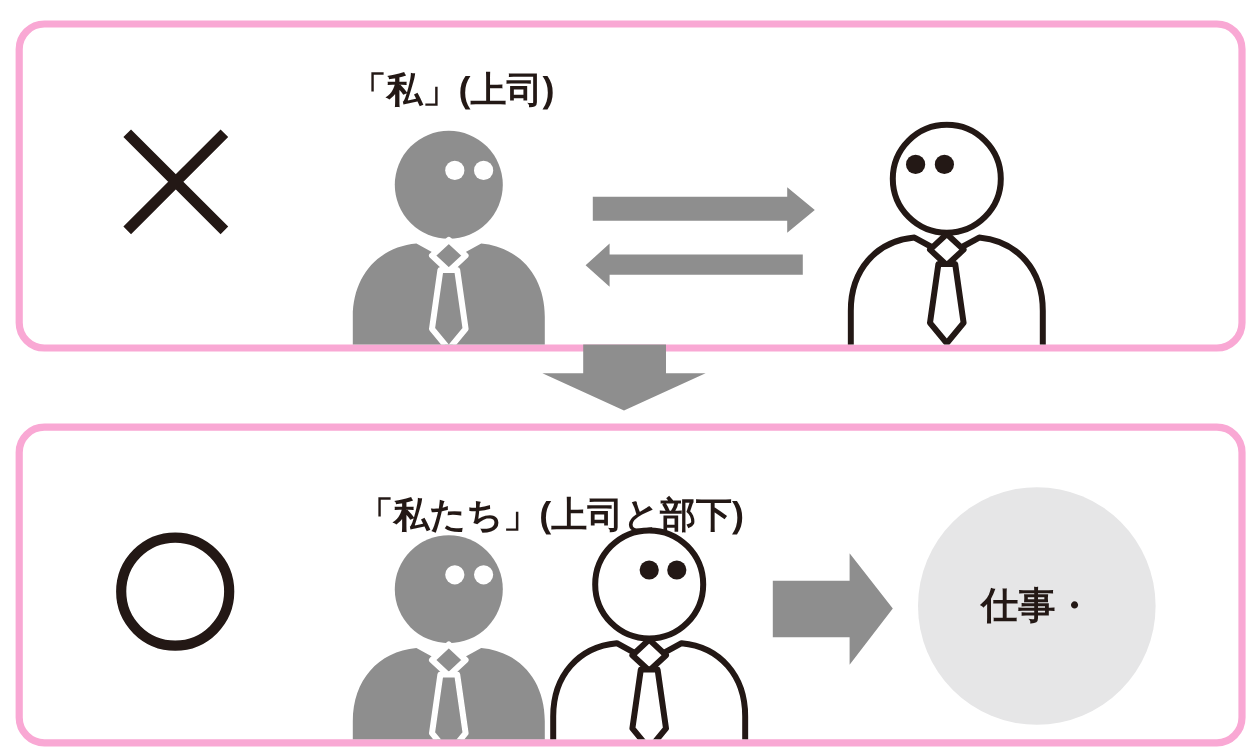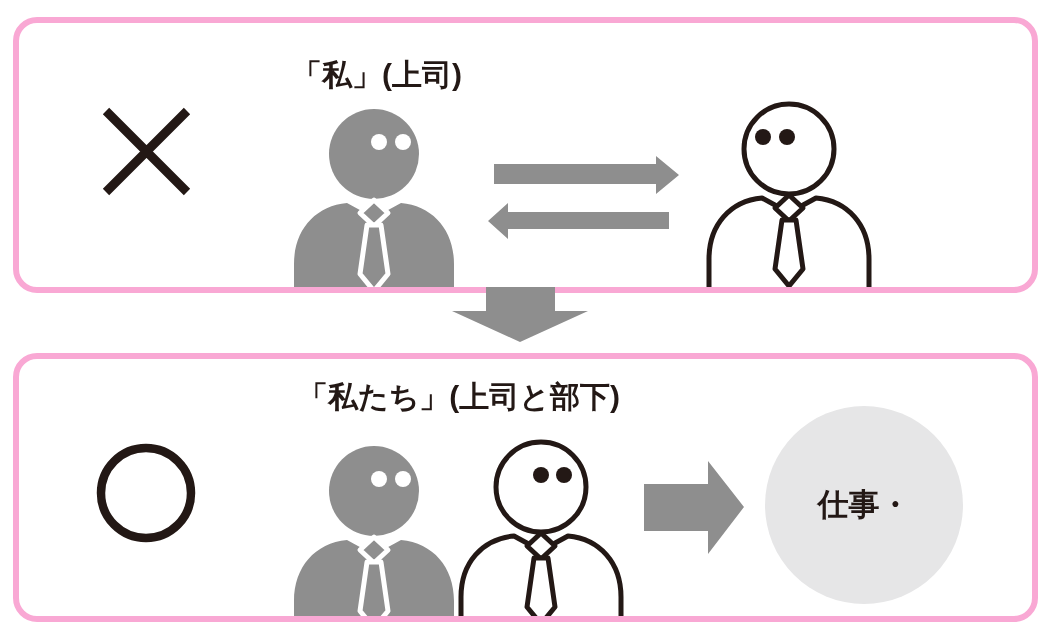--- a/index.html
+++ b/index.html
@@ -74,21 +74,21 @@
   <svg class="down-arrow" width="140" height="62" viewBox="0 0 140 62">
     <polygon class="arrow-fill" points="36,3 105,3 105,27 138,27 70,58 2,27 36,27"></polygon>
   </svg>
 
   <section class="panel panel-bottom">
 
     <svg class="mark-svg" style="left:77px;top:84px;" width="100" height="100" viewBox="0 0 100 100">
       <circle class="stroke-dark" cx="50" cy="50" r="45" stroke-width="8.5"></circle>
     </svg>
 
-    <div class="label" style="left:440px;top:18px;">「私たち」(上司と部下)</div>
+    <div class="label" style="left:440px;top:50px;">「私たち」(上司と部下)</div>
 
     <svg class="person" style="left:272px;top:84px;" width="166" height="190" viewBox="0 0 166 190">
       <circle class="g-fill" cx="83" cy="48" r="45"></circle>
       <circle class="eye-w" cx="88" cy="36" r="8"></circle>
       <circle class="eye-w" cx="112" cy="36" r="8"></circle>
       <path class="g-fill" d="M3,190 L3,158 C3,124 24,100 56,97 L78,109 L88,109 L110,97 C142,100 163,124 163,158 L163,190 Z"></path>
       <path class="tie-g" d="M83,94 L97,107 L83,120 L69,107 Z"></path>
       <path class="tie-g" d="M76,119 L90,119 L97,168 L83,185 L69,168 Z"></path>
     </svg>
 

